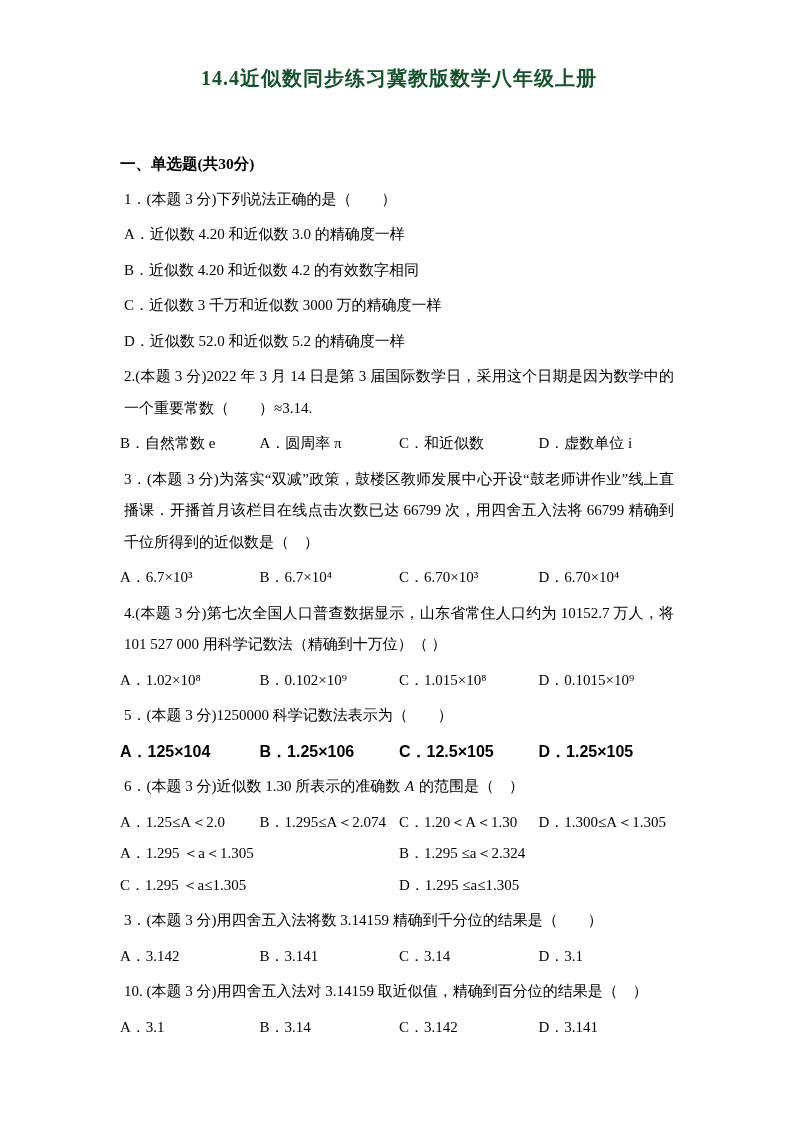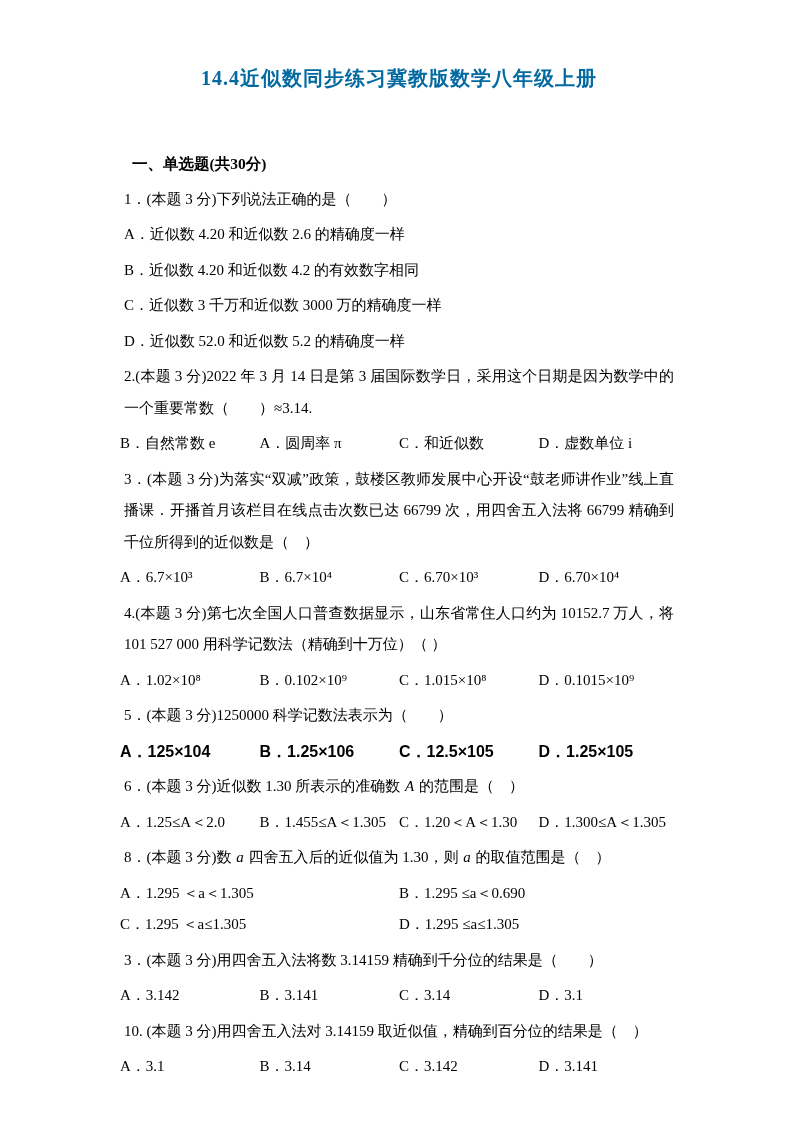--- a/index.html
+++ b/index.html
@@ -20,46 +20,45 @@
     line-height: 28px;
     font-weight: bold;
     text-align: center;
     letter-spacing: 1px;
   }
   .content { margin-top: 56px; font-size: 15px; }
   .section-heading {
     font-weight: bold;
     font-size: 15.5px;
     line-height: 31.5px;
-    margin-left: 12px;
   }
   .question { margin: 0; }
   .stem, .opt-line { margin: 4px; line-height: 31.5px; text-align: justify; }
   .opt-row { display: flex; line-height: 31.5px; }
   .opt-row > span { flex: 0 0 25%; box-sizing: border-box; padding-right: 4px; }
   .opt-row.two-col > span { flex: 0 0 50%; }
   .sans-opts { font-family: "Liberation Sans", "DejaVu Sans", sans-serif; font-size: 16px; font-weight: 600; }
   .mvar { font-style: italic; padding: 0 1px; }
   .rad-sign { padding-left: 1px; }
   .radicand { border-top: 1px solid #000; padding: 0 2px 0 1px; }
 </style>
 </head>
 <body>
 
 <div class="page">
 
-  <h1 class="doc-title" style="color: #0369a1;">14.4近似数同步练习冀教版数学八年级上册</h1>
+  <h1 class="doc-title" style="color: #14532d;">14.4近似数同步练习冀教版数学八年级上册</h1>
 
   <div class="content">
 
     <div class="section-heading">一、单选题(共30分)</div>
 
     <div class="question">
       <p class="stem">1．(本题 3 分)下列说法正确的是（　　）</p>
-      <p class="opt-line">A．近似数 4.20 和近似数 2.6 的精确度一样</p>
+      <p class="opt-line">A．近似数 4.20 和近似数 3.0 的精确度一样</p>
       <p class="opt-line">B．近似数 4.20 和近似数 4.2 的有效数字相同</p>
       <p class="opt-line">C．近似数 3 千万和近似数 3000 万的精确度一样</p>
       <p class="opt-line">D．近似数 52.0 和近似数 5.2 的精确度一样</p>
     </div>
 
     <div class="question">
       <p class="stem">2.(本题 3 分)2022 年 3 月 14 日是第 3 届国际数学日，采用这个日期是因为数学中的一个重要常数（　　）≈3.14.</p>
       <div class="opt-row">
         <span>B．自然常数 e</span>
         <span>A．圆周率 π</span>
@@ -95,32 +94,31 @@
         <span>B．1.25×106</span>
         <span>C．12.5×105</span>
         <span>D．1.25×105</span>
       </div>
     </div>
 
     <div class="question">
       <p class="stem"><span>6．(本题 3 分)近似数 1.30 所表示的准确数 </span><span class="mvar">A</span><span> 的范围是（　）</span></p>
       <div class="opt-row">
         <span>A．1.25≤A＜2.0</span>
-        <span>B．1.455≤A＜1.305</span>
+        <span>B．1.295≤A＜2.074</span>
         <span>C．1.20＜A＜1.30</span>
         <span>D．1.300≤A＜1.305</span>
       </div>
     </div>
 
 
     <div class="question">
-      <p class="stem"><span>8．(本题 3 分)数 </span><span class="mvar">a</span><span> 四舍五入后的近似值为 1.30，则 </span><span class="mvar">a</span><span> 的取值范围是（　）</span></p>
       <div class="opt-row two-col">
         <span>A．1.295 ＜a＜1.305</span>
-        <span>B．1.295 ≤a＜0.690</span>
+        <span>B．1.295 ≤a＜2.324</span>
       </div>
       <div class="opt-row two-col">
         <span>C．1.295 ＜a≤1.305</span>
         <span>D．1.295 ≤a≤1.305</span>
       </div>
     </div>
 
     <div class="question">
       <p class="stem">3．(本题 3 分)用四舍五入法将数 3.14159 精确到千分位的结果是（　　）</p>
       <div class="opt-row">

